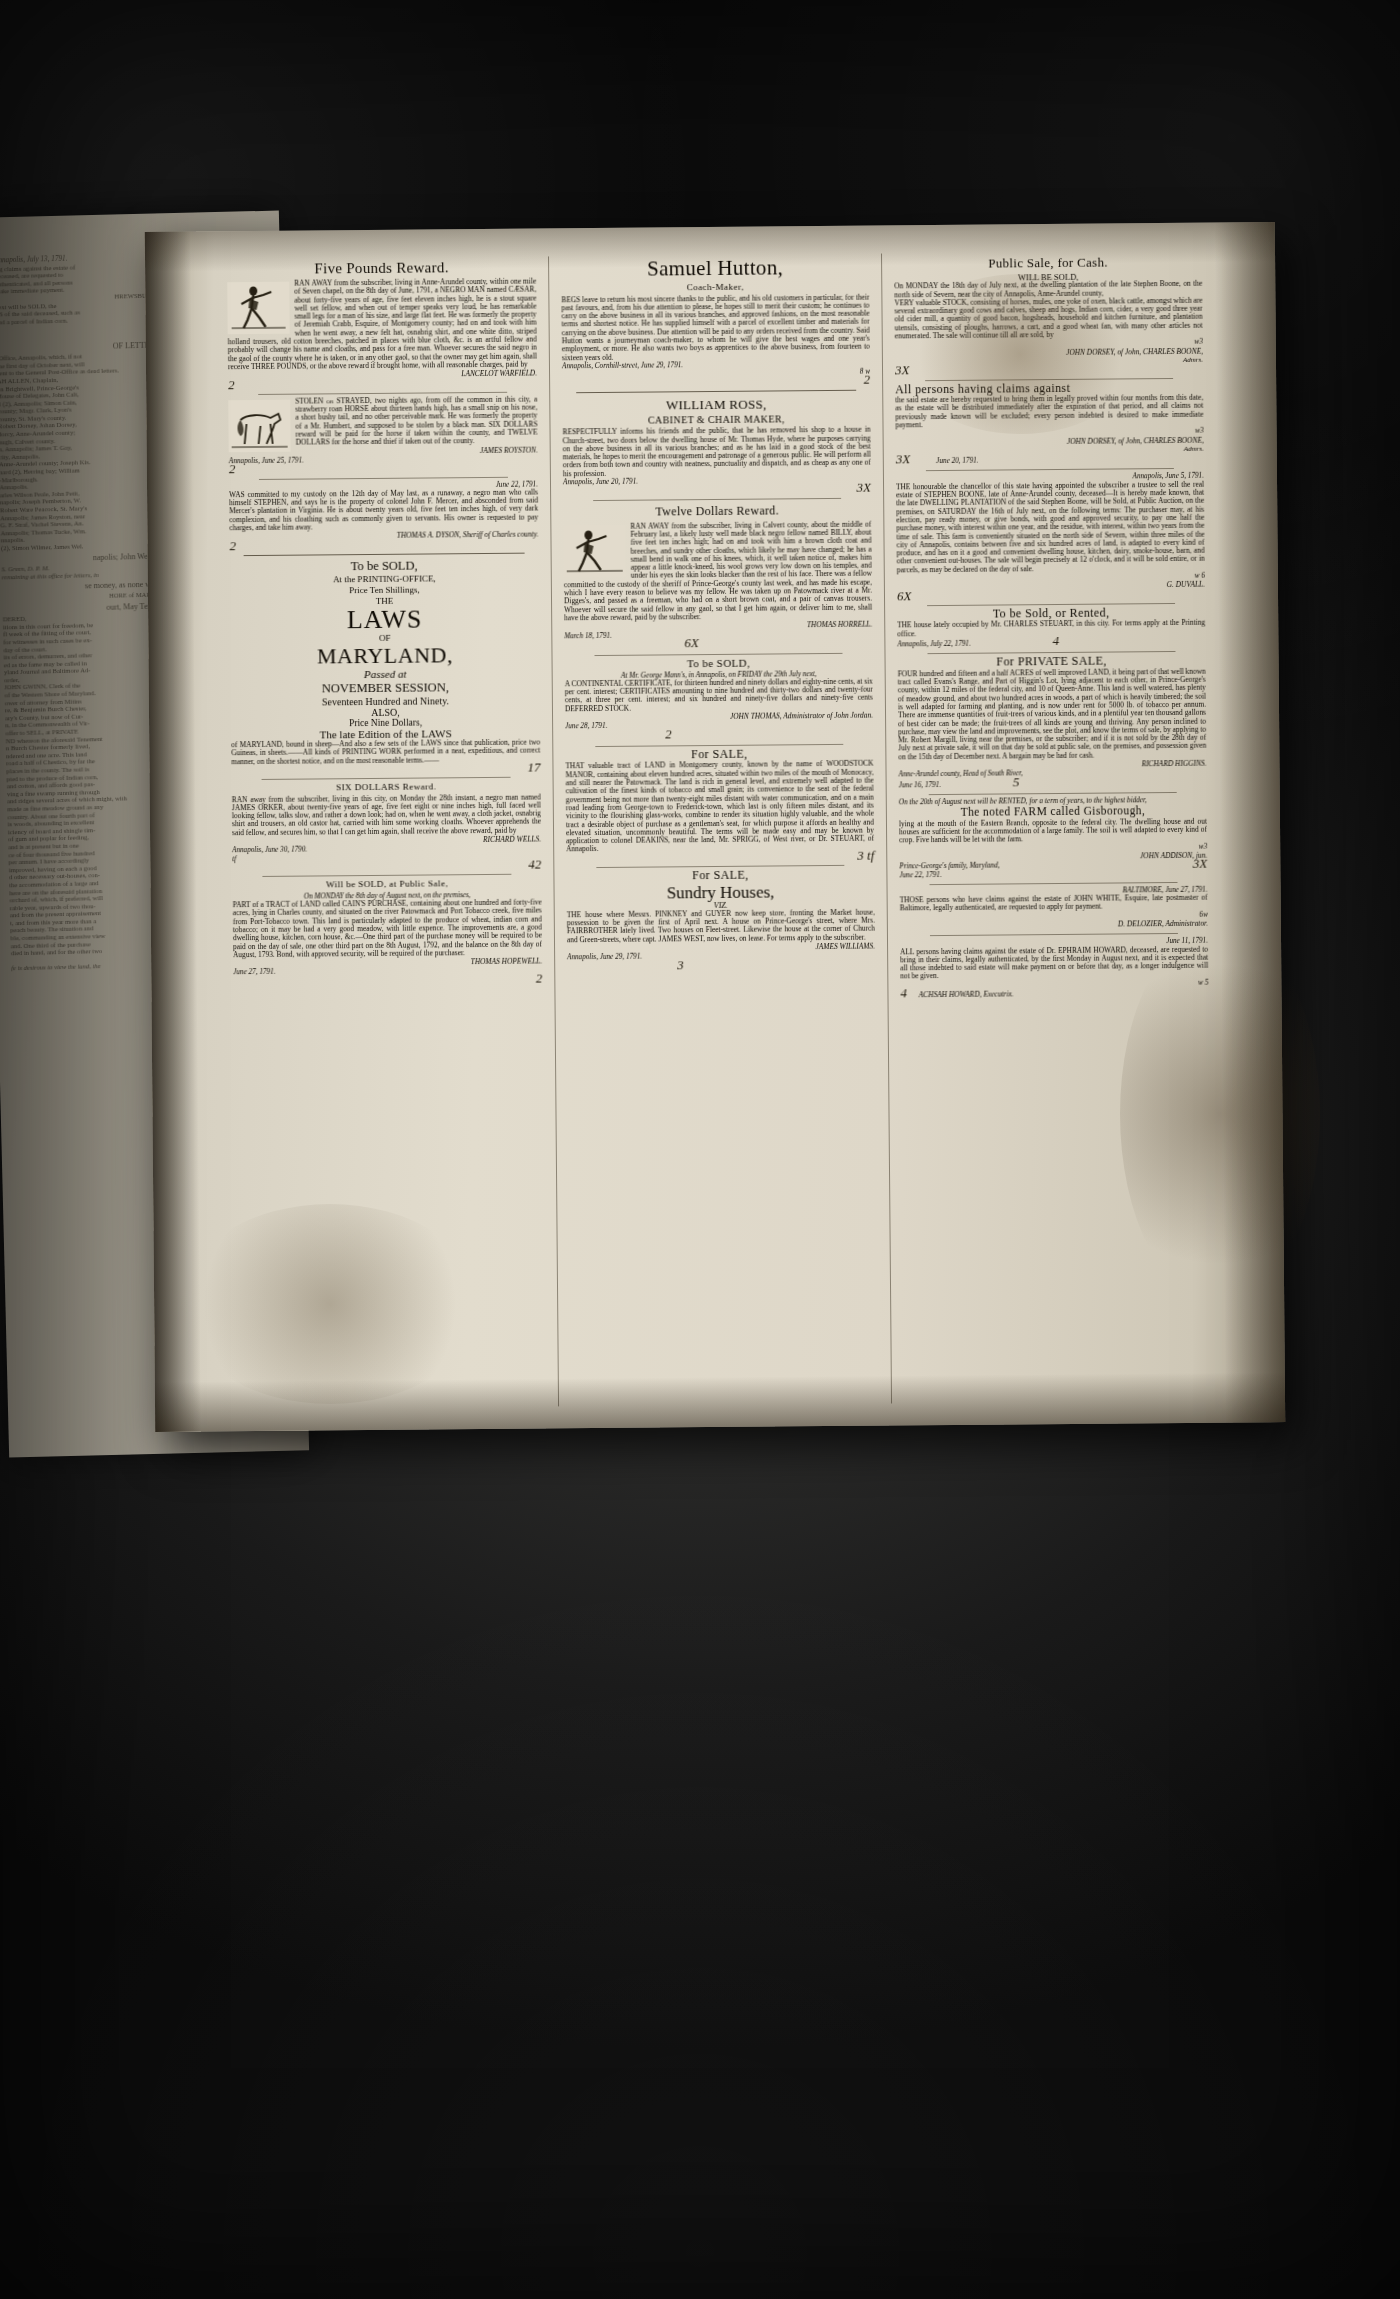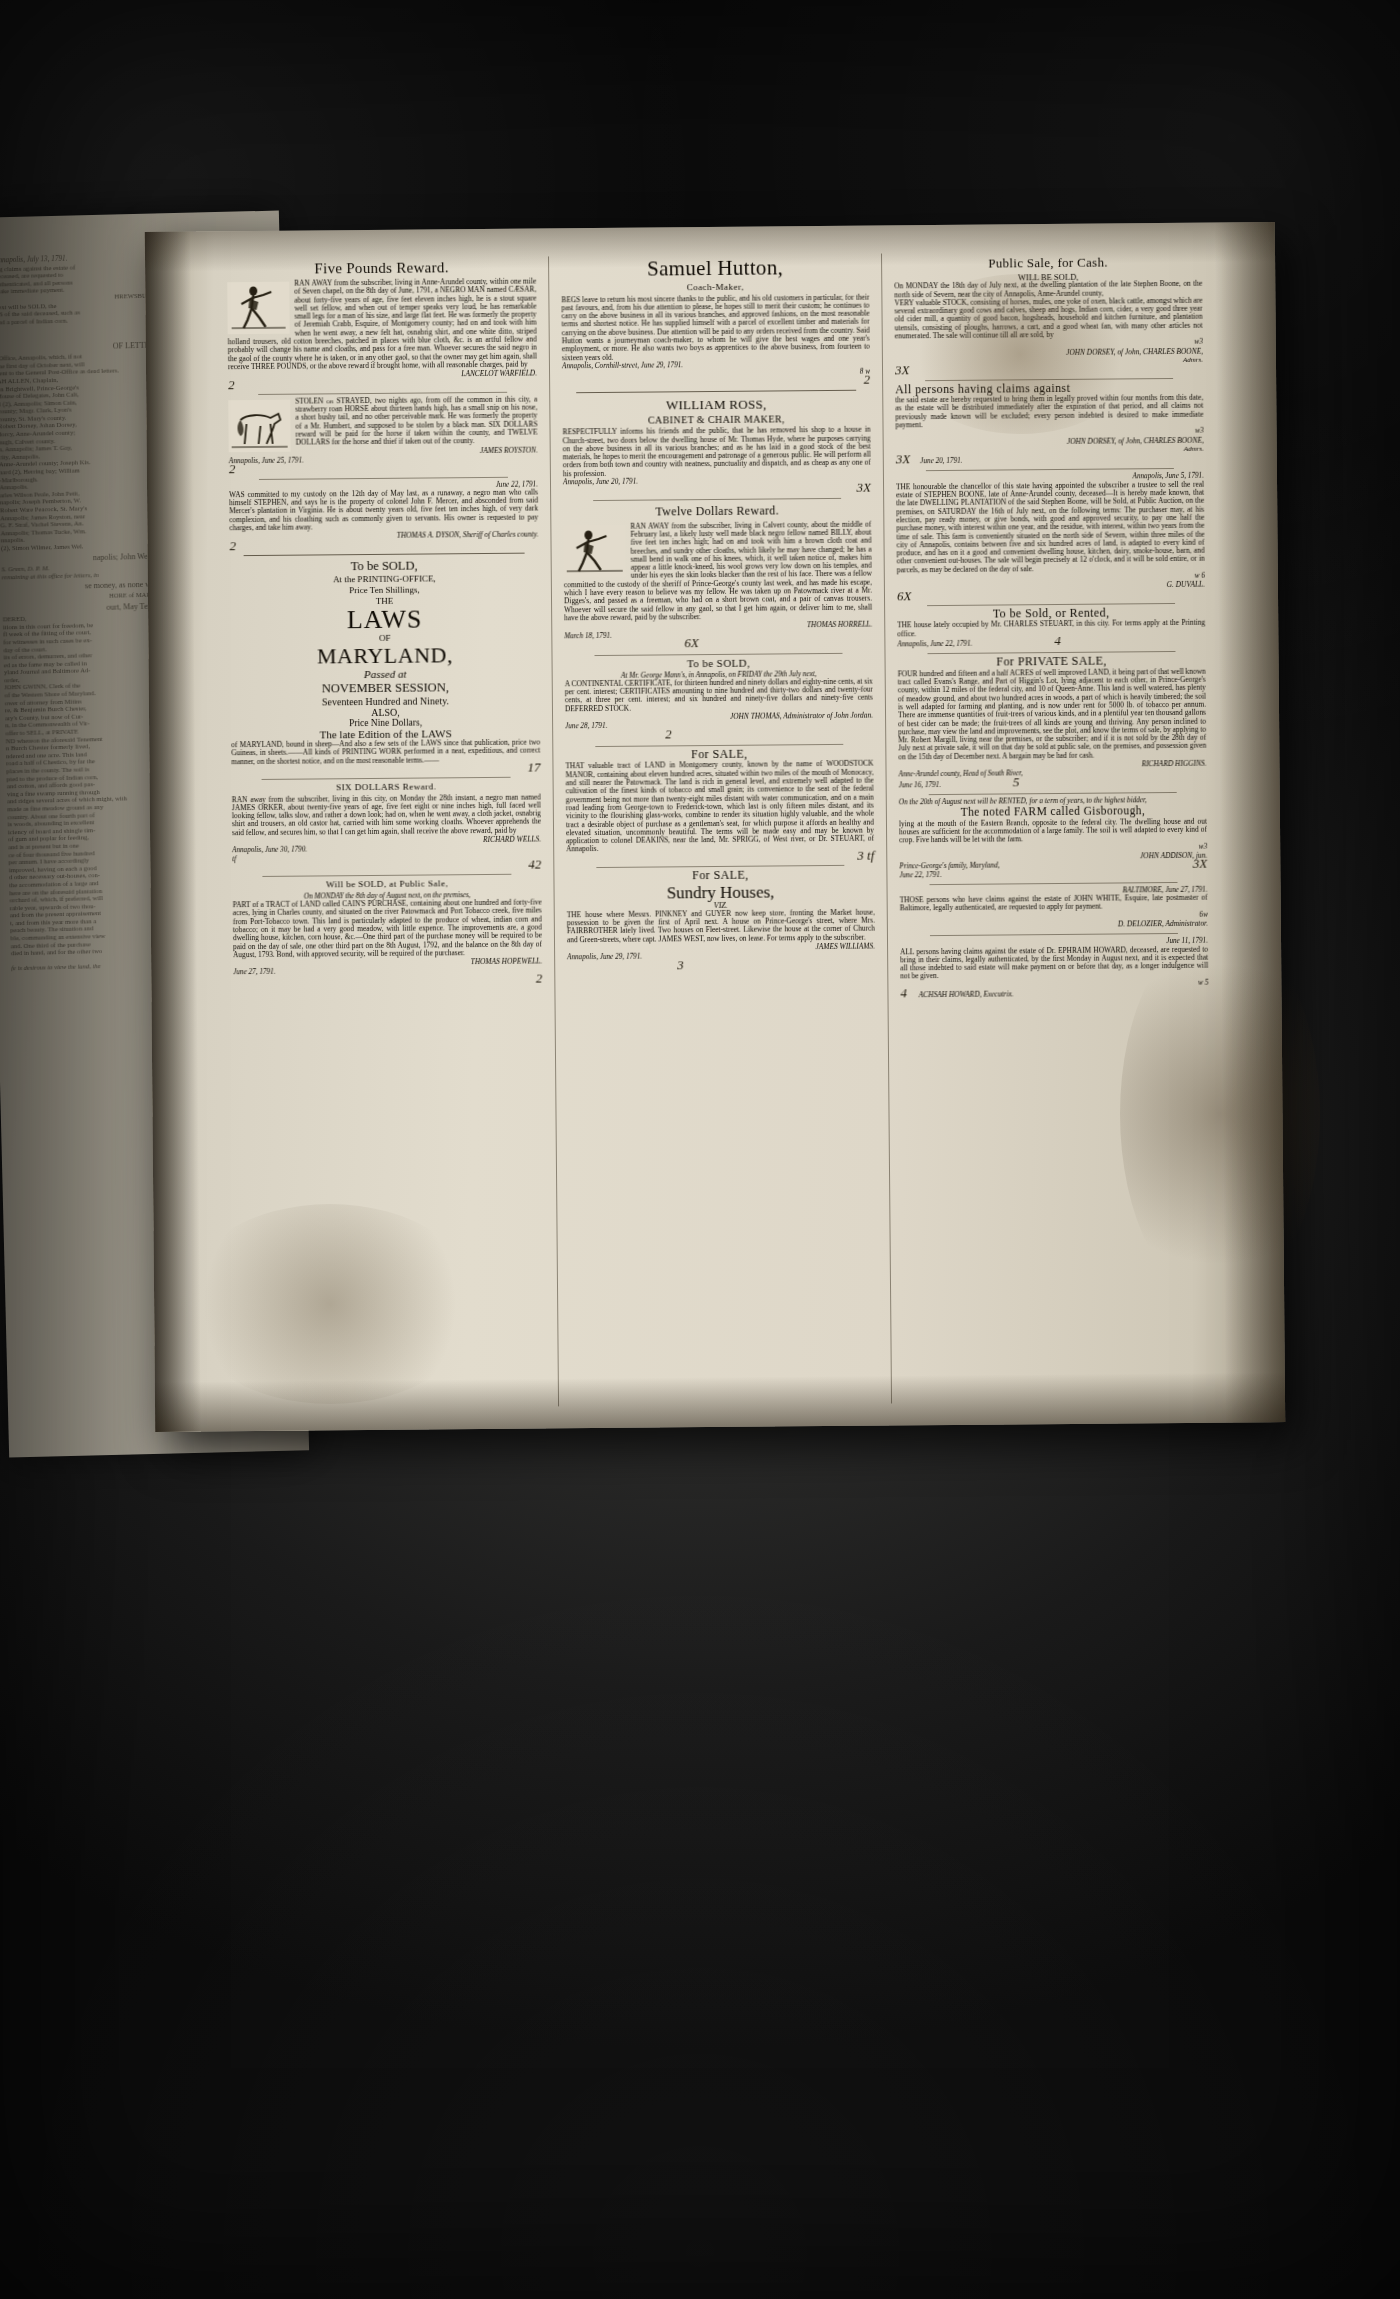--- a/index.html
+++ b/index.html
@@ -388,37 +388,37 @@
         </div>
         <div class="rule-thin"></div>
 
         <div class="ad">
           <h3 class="sub" style="font-size:12px;text-align:left">All persons having claims against</h3>
           <div>the said estate are hereby requested to bring them in legally proved within four months from this date, as the estate will be distributed immediately after the expiration of that period, and all claims not previously made known will be excluded; every person indebted is desired to make immediate payment.</div>
           <div class="right dateline">w3</div>
           <div class="sign">JOHN DORSEY, of John, CHARLES BOONE,</div>
           <div class="right italic" style="font-size:7px">Admrs.</div>
           <div class="handnum" style="display:inline-block">3X</div>
-          <span class="dateline" style="margin-left:8px">June 20, 1791.</span>
+          <span class="dateline" style="margin-left:24px">June 20, 1791.</span>
         </div>
         <div class="rule-thin"></div>
 
         <div class="ad">
           <div class="right dateline">Annapolis, June 5, 1791.</div>
           <div>THE honourable the chancellor of this state having appointed the subscriber a trustee to sell the real estate of STEPHEN BOONE, late of Anne-Arundel county, deceased—It is hereby made known, that the late DWELLING PLANTATION of the said Stephen Boone, will be Sold, at Public Auction, on the premises, on SATURDAY the 16th of July next, on the following terms: The purchaser may, at his election, pay ready money, or give bonds, with good and approved security, to pay one half the purchase money, with interest within one year, and the residue, with interest, within two years from the time of sale. This farm is conveniently situated on the north side of Severn, within three miles of the city of Annapolis, contains between five and six hundred acres of land, is adapted to every kind of produce, and has on it a good and convenient dwelling house, kitchen, dairy, smoke-house, barn, and other convenient out-houses. The sale will begin precisely at 12 o'clock, and it will be sold entire, or in parcels, as may be declared on the day of sale.</div>
           <div class="right dateline">w 6</div>
           <div class="sign">G. DUVALL.</div>
           <div class="handnum">6X</div>
         </div>
         <div class="rule-thin"></div>
 
         <div class="ad">
           <h3 class="sub" style="font-size:12px">To be Sold, or Rented,</h3>
           <div>THE house lately occupied by Mr. CHARLES STEUART, in this city. For terms apply at the Printing office.</div>
-          <span class="dateline">Annapolis, June 22, 1791.</span>
+          <span class="dateline">Annapolis, July 22, 1791.</span>
           <span class="handnum" style="margin-left:80px">4</span>
         </div>
         <div class="rule-thin"></div>
 
         <div class="ad">
           <h3 class="sub" style="font-size:12px">For PRIVATE SALE,</h3>
           <div>FOUR hundred and fifteen and a half ACRES of well improved LAND, it being part of that well known tract called Evans's Range, and Part of Higgin's Lot, lying adjacent to each other, in Prince-George's county, within 12 miles of the federal city, and 10 of Queen-Anne. This land is well watered, has plenty of meadow ground, and about two hundred acres in woods, a part of which is heavily timbered; the soil is well adapted for farming and planting, and is now under rent for 5000 lb. of tobacco per annum. There are immense quantities of fruit-trees of various kinds, and in a plentiful year ten thousand gallons of best cider can be made; the fruit-trees of all kinds are young and thriving. Any person inclined to purchase, may view the land and improvements, see the plot, and know the terms of sale, by applying to Mr. Robert Margill, living near the premises, or the subscriber; and if it is not sold by the 28th day of July next at private sale, it will on that day be sold at public sale, on the premises, and possession given on the 15th day of December next. A bargain may be had for cash.</div>
           <div class="sign">RICHARD HIGGINS.</div>
           <div class="italic" style="font-size:7.2px">Anne-Arundel county, Head of South River,</div>
           <span class="dateline">June 16, 1791.</span>

